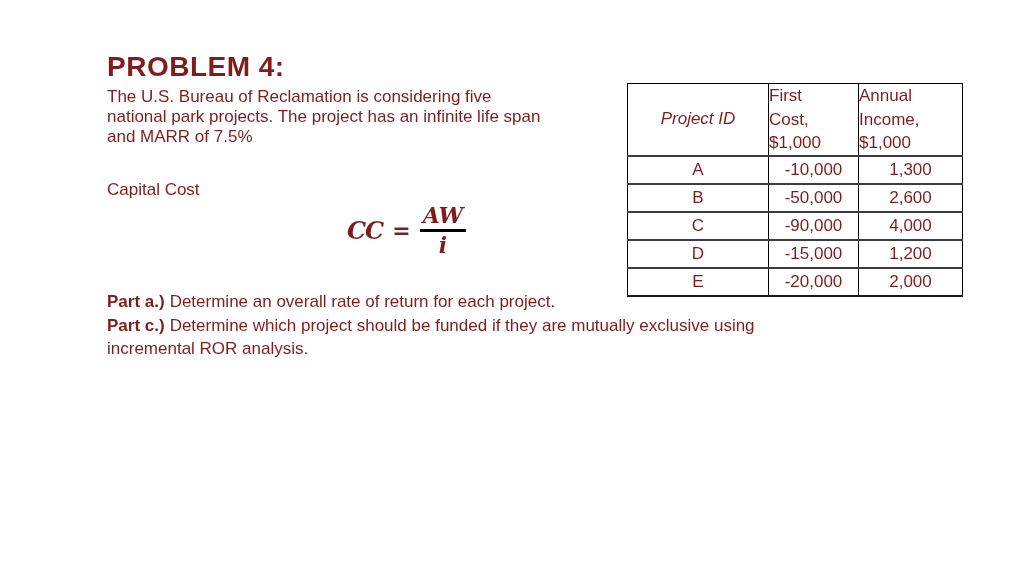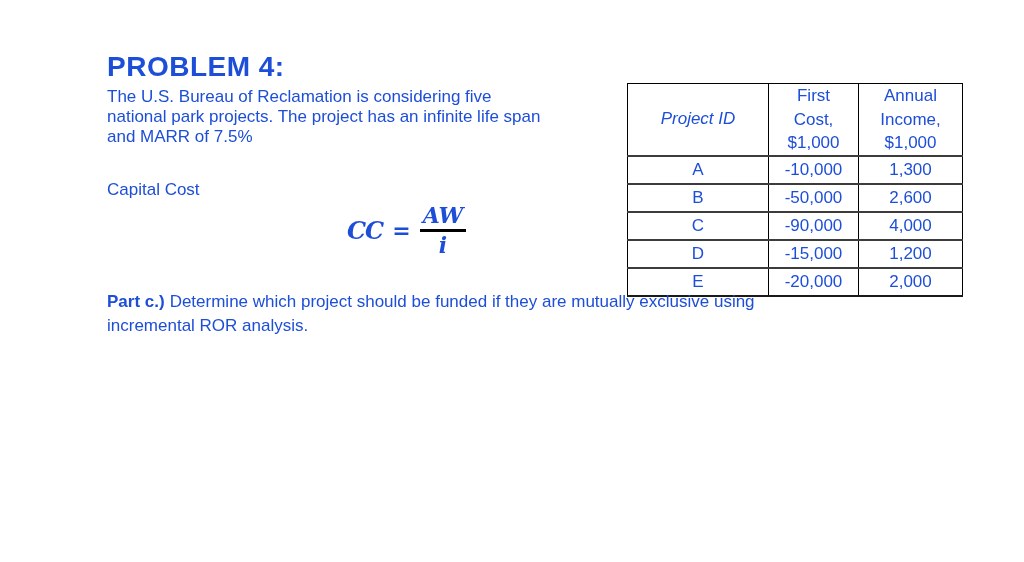--- a/index.html
+++ b/index.html
@@ -3,21 +3,21 @@
 <meta charset="utf-8">
 <style>
   html, body { margin: 0; padding: 0; background: #fff; }
   .canvas {
     position: relative;
     width: 1024px;
     height: 562px;
     background: #ffffff;
     overflow: hidden;
     font-family: "Liberation Sans", "DejaVu Sans", sans-serif;
-    color: #1d4ed8;
+    color: #7f1d1d;
   }
 
   .page-title {
     position: absolute;
     left: 107px;
     top: 51px;
     margin: 0;
     font-size: 28px;
     font-weight: 700;
     letter-spacing: 0.5px;
@@ -98,21 +98,20 @@
   }
   table.projects col.c1 { width: 141px; }
   table.projects col.c2 { width: 90px; }
   table.projects col.c3 { width: 104px; }
   table.projects th, table.projects td {
     border-left: 1px solid #000;
     border-right: 1px solid #000;
     font-weight: 400;
     padding: 0;
     overflow: hidden;
-    text-align: center;
   }
   table.projects th {
     height: 70px;
     border-top: 1px solid #000;
     border-bottom: 2px solid #3c3c3c;
   }
   th.h-project { text-align: center; vertical-align: middle; font-style: italic; }
   th.h-cost, th.h-income {
     text-align: left;
     vertical-align: top;
@@ -205,17 +204,18 @@
       </tr>
       <tr>
         <td>E</td>
         <td>-20,000</td>
         <td>2,000</td>
       </tr>
     </tbody>
   </table>
 
   <div class="parts">
+    <div><b>Part a.)</b><span>Determine an overall rate of return for each project.</span></div>
     <div><b>Part c.)</b><span>Determine which project should be funded if they are mutually exclusive using</span></div>
     <div>incremental ROR analysis.</div>
   </div>
 
 </div>
 
 </body></html>

